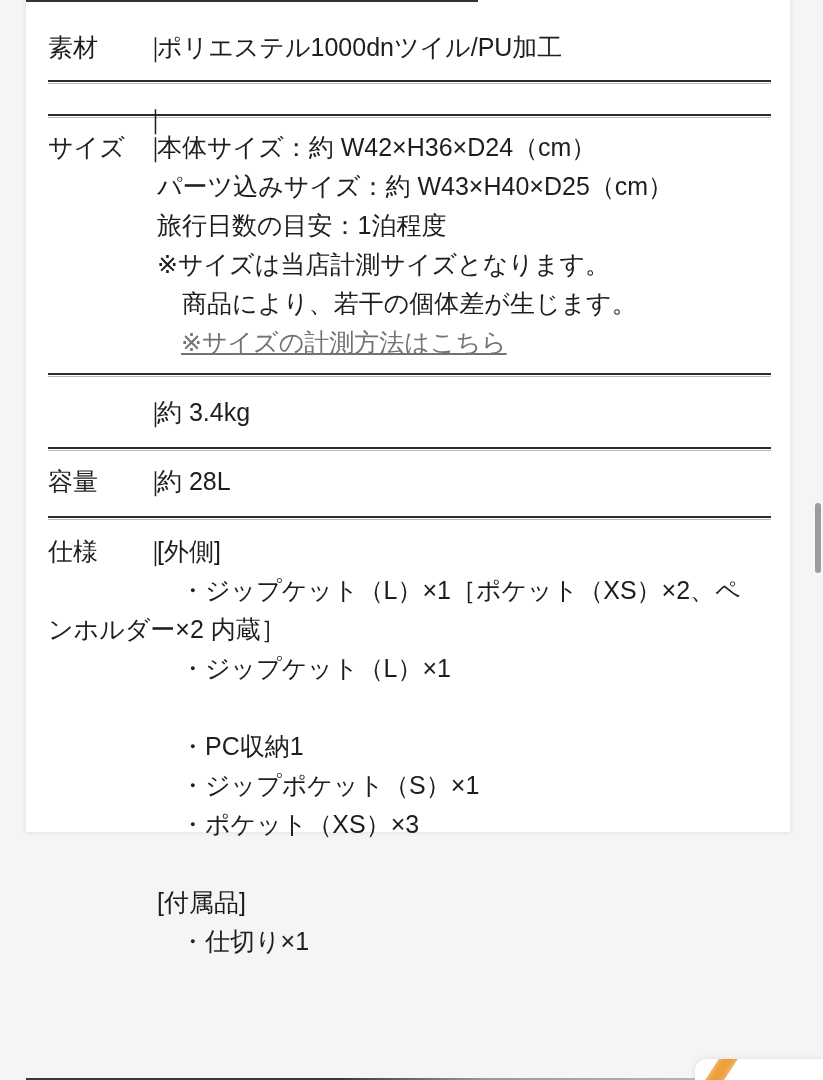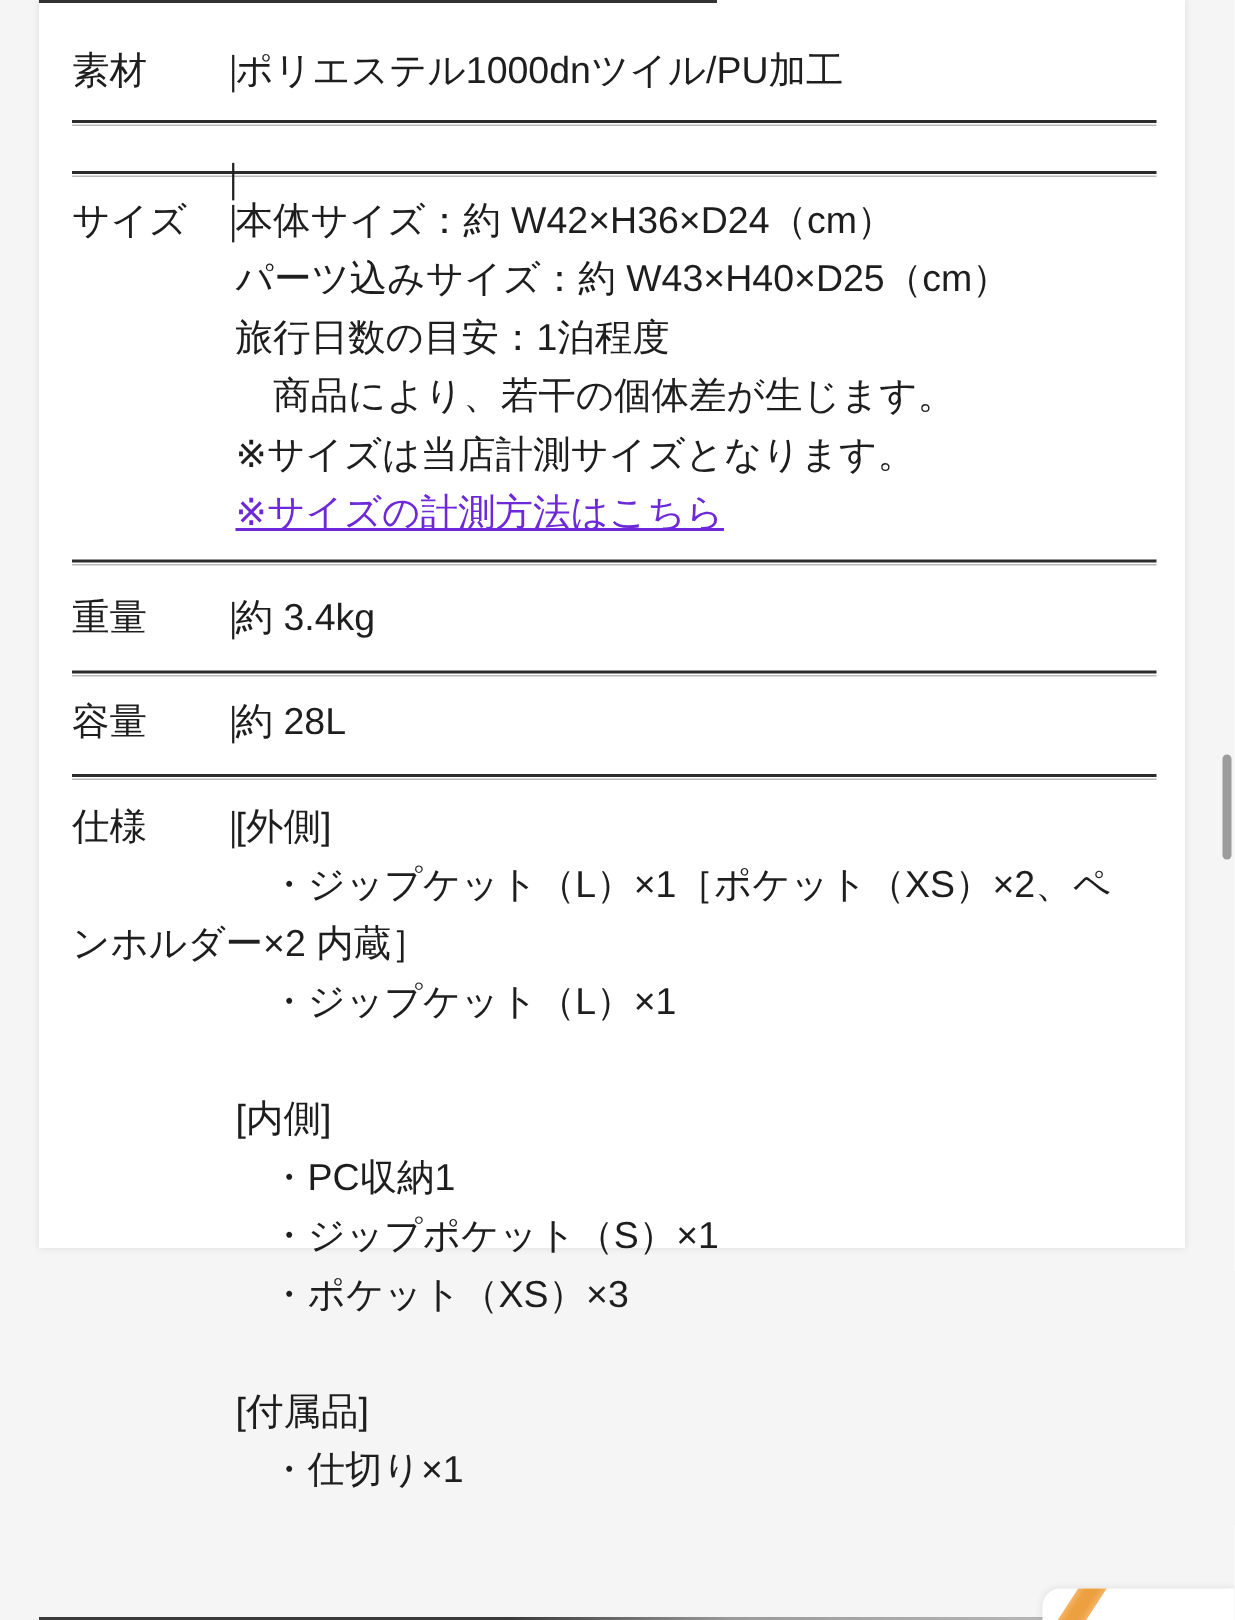--- a/index.html
+++ b/index.html
@@ -34,21 +34,21 @@
   .r4{--pt:11px;--pb:15px;}
   .r5{--pt:12px;--pb:0px;}
   .line{min-height:39px;white-space:nowrap;}
   .line.bullet{margin-left:23px;}
   .line.flush{margin-left:-109px;}
   .divider{
     height:1px;
     border-top:2px solid #2c2c2c;
     border-bottom:1px solid #b9b9b9;
   }
-  a.spec-link{color:#6d28d9;text-decoration:underline;cursor:pointer;}
+  a.spec-link{color:#737373;text-decoration:underline;cursor:pointer;margin-left:24px;}
   .topline{
     position:absolute;left:26px;top:0;width:452px;height:2px;background:#333;
   }
   .bottomline{
     position:absolute;left:26px;bottom:0;width:745px;height:2px;
     background:linear-gradient(90deg,#3a3a3a 0%,#3a3a3a 42%,#9a9a9a 62%,#c0c0c0 100%);
   }
   .scroll-thumb{
     position:absolute;left:815px;top:503px;width:6px;height:70px;
     background:#9c9c9c;border-radius:3px;
@@ -80,46 +80,44 @@
         <div class="spec-row r1">
           <span class="row-sep">｜</span>
         </div>
         <div class="divider"></div>
         <div class="spec-row r2">
           <span class="row-label">サイズ</span>
           <span class="row-sep">｜</span>
           <div class="line value">本体サイズ：約 W42×H36×D24（cm）</div>
           <div class="line value">パーツ込みサイズ：約 W43×H40×D25（cm）</div>
           <div class="line value">旅行日数の目安：1泊程度</div>
+          <div class="line value">※サイズは当店計測サイズとなります。</div>
           <div class="line value">　商品により、若干の個体差が生じます。</div>
-          <div class="line value">※サイズは当店計測サイズとなります。</div>
           <div class="line value"><a class="spec-link">※サイズの計測方法はこちら</a></div>
         </div>
         <div class="divider"></div>
         <div class="spec-row r3">
-          <span class="row-label">重量</span>
           <span class="row-sep">｜</span>
           <div class="line value">約 3.4kg</div>
         </div>
         <div class="divider"></div>
         <div class="spec-row r4">
           <span class="row-label">容量</span>
           <span class="row-sep">｜</span>
           <div class="line value">約 28L</div>
         </div>
         <div class="divider"></div>
         <div class="spec-row r5">
           <span class="row-label">仕様</span>
           <span class="row-sep">｜</span>
           <div class="line value">[外側]</div>
           <div class="line bullet">・ジップケット（L）×1［ポケット（XS）×2、ペ</div>
           <div class="line flush">ンホルダー×2 内蔵］</div>
           <div class="line bullet">・ジップケット（L）×1</div>
           <div class="line value"></div>
-          <div class="line value">[内側]</div>
           <div class="line bullet">・PC収納1</div>
           <div class="line bullet">・ジップポケット（S）×1</div>
           <div class="line bullet">・ポケット（XS）×3</div>
           <div class="line value"></div>
           <div class="line value">[付属品]</div>
           <div class="line bullet">・仕切り×1</div>
         </div>
       </div>
   </div>
   <div class="topline"></div>

